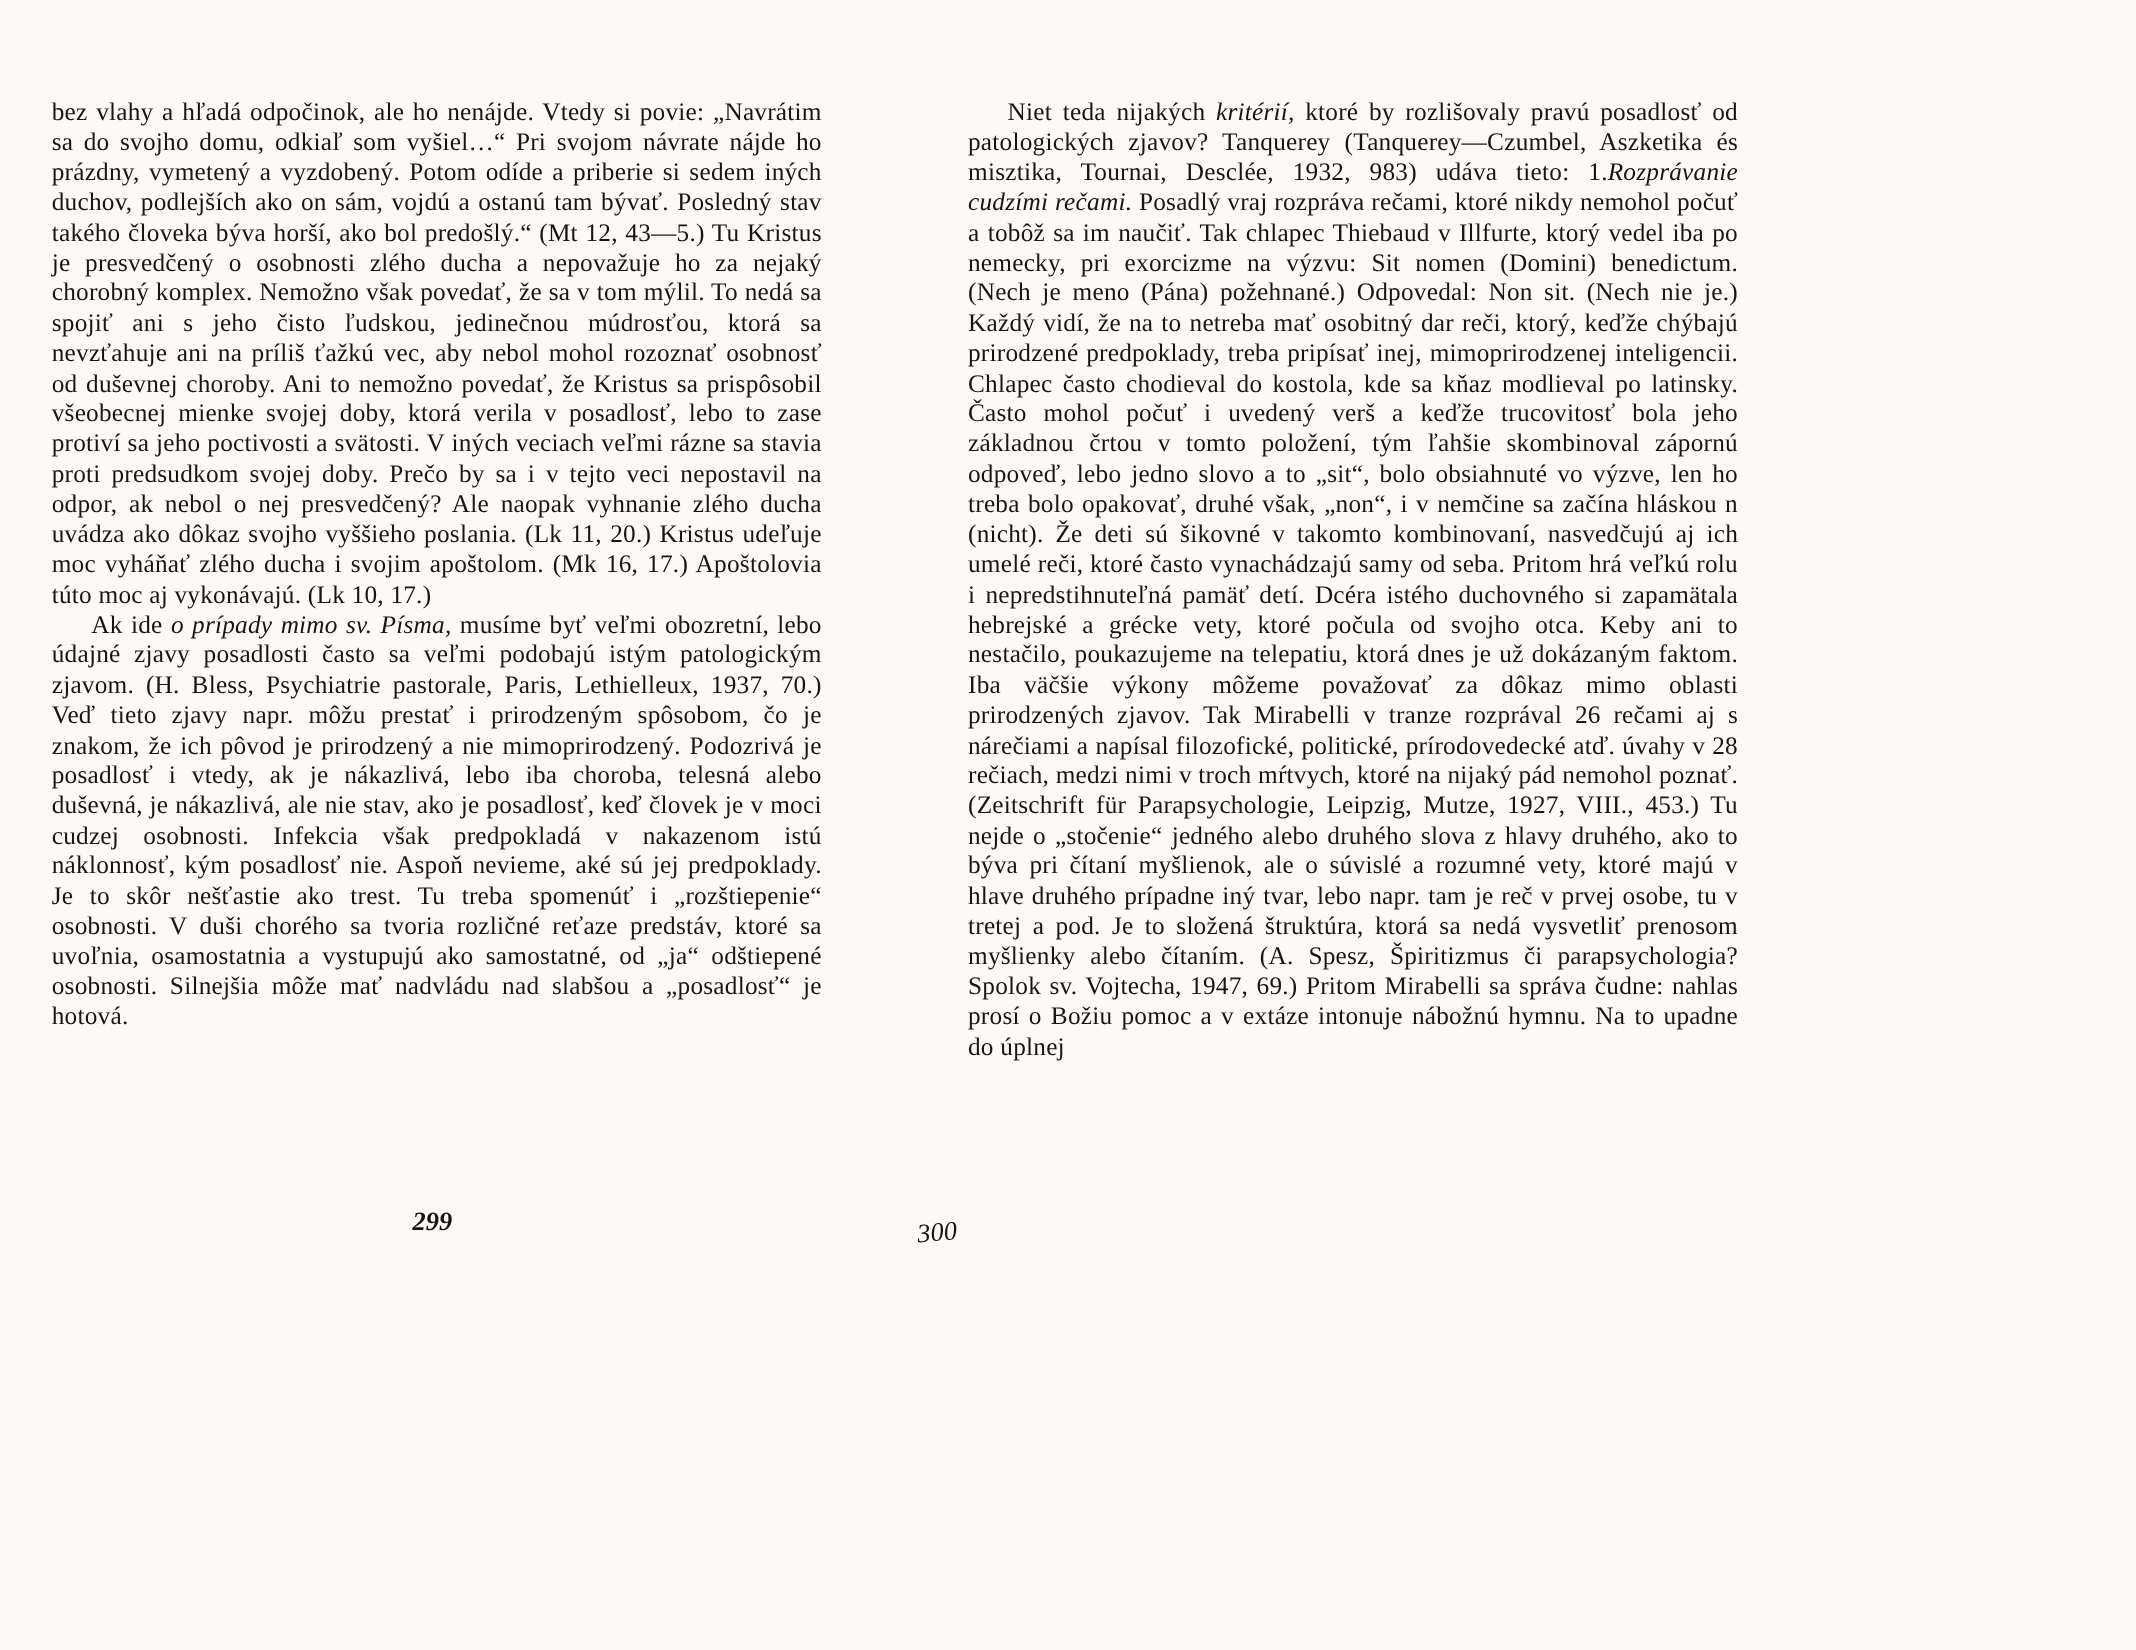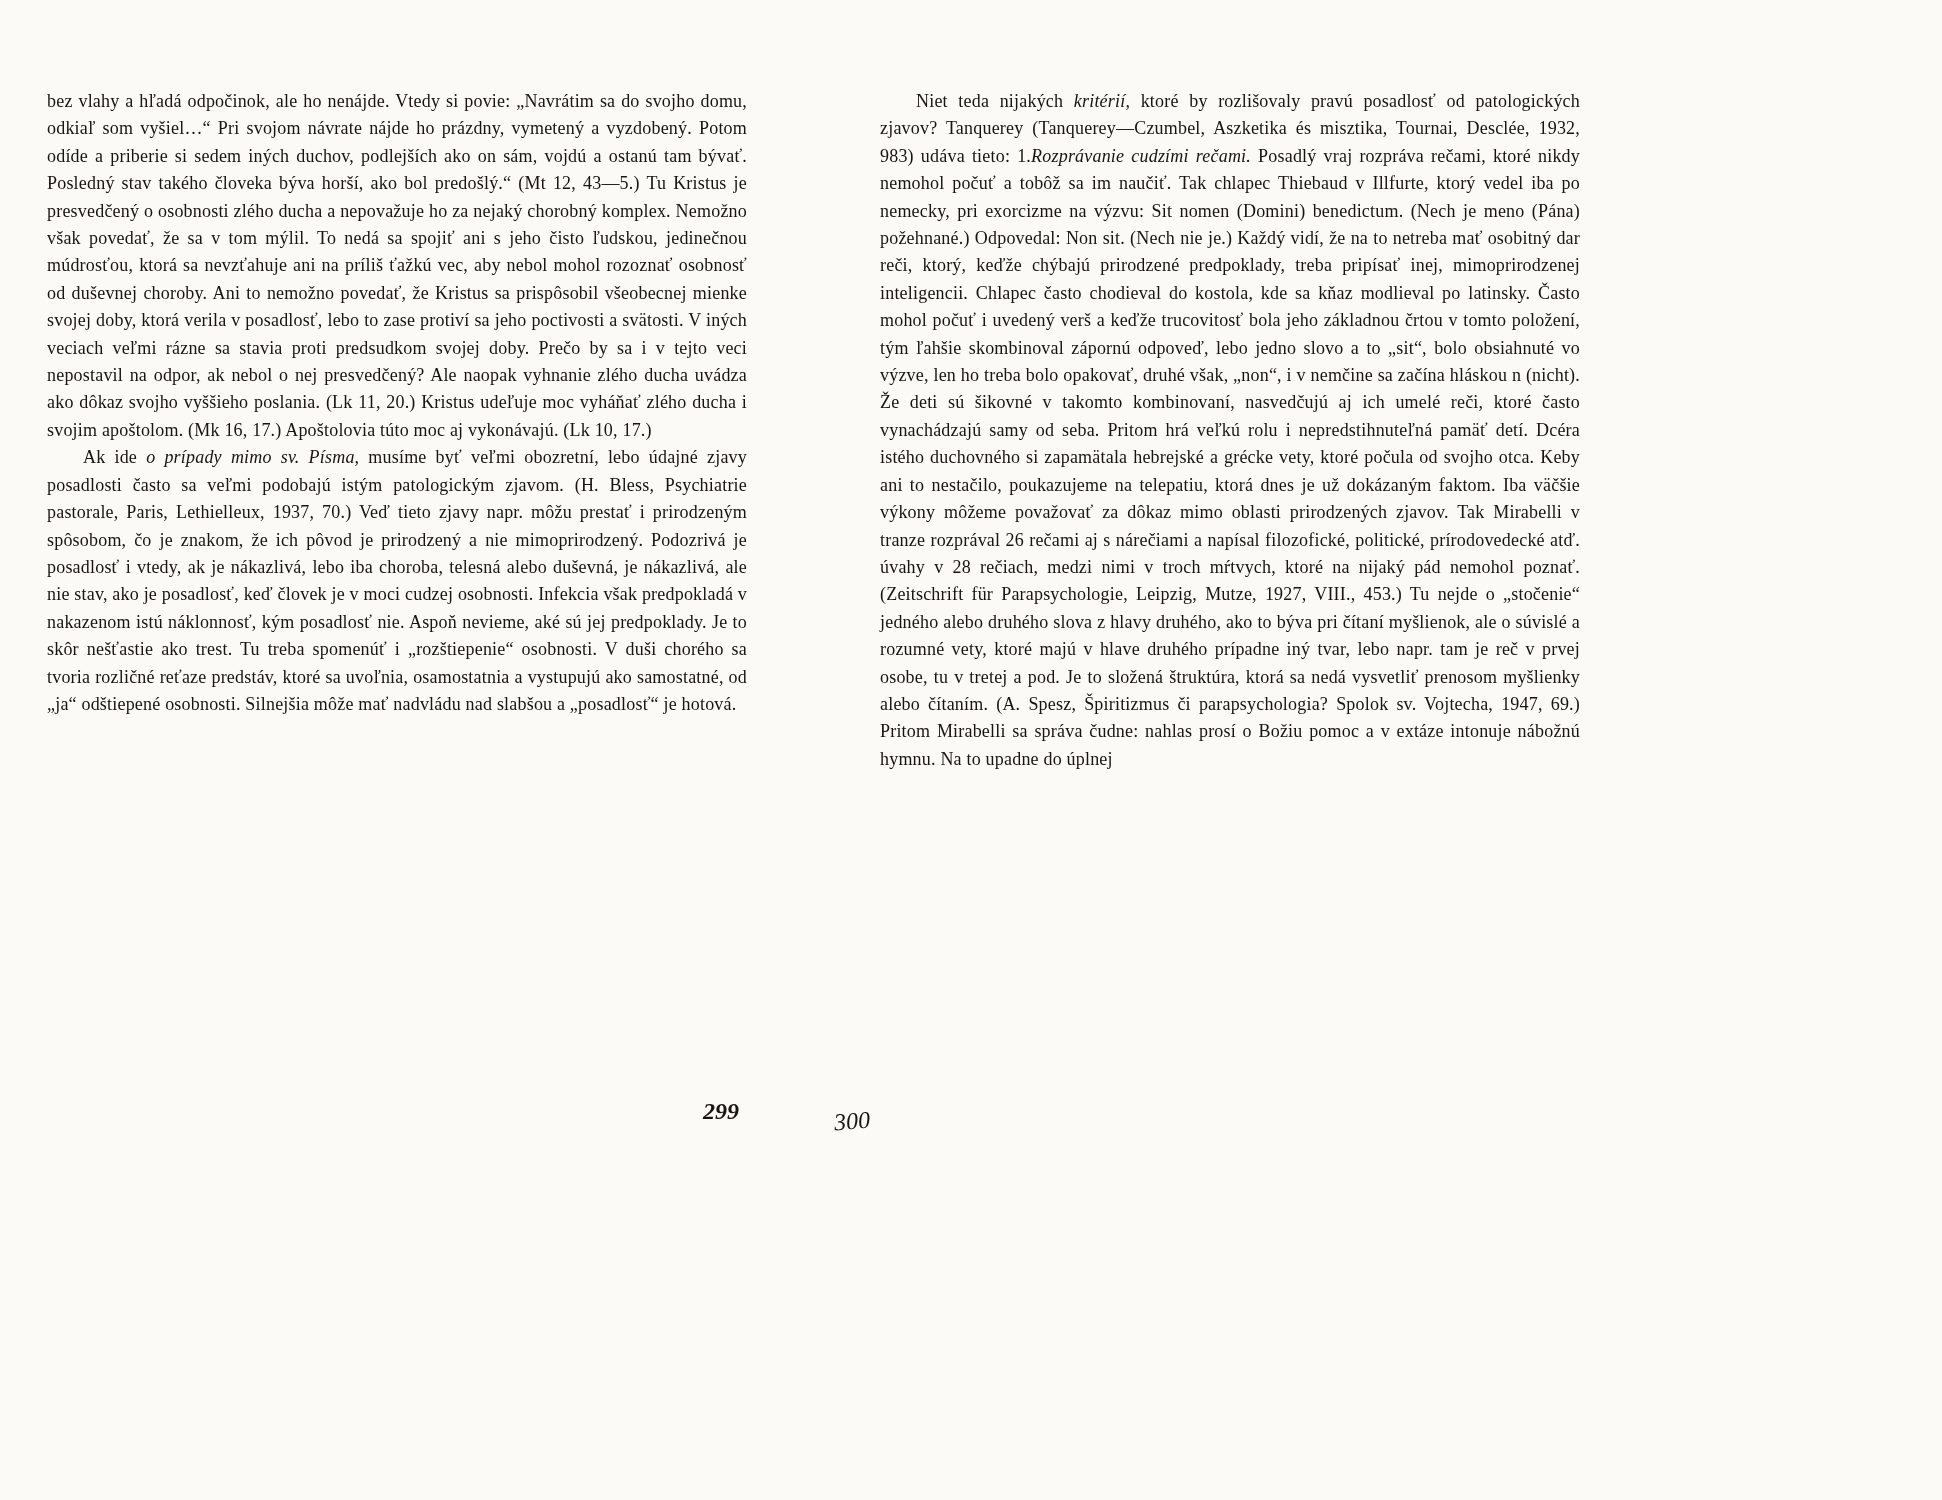--- a/index.html
+++ b/index.html
@@ -9,38 +9,38 @@
     position: relative;
     overflow: hidden;
     background: #fbfaf6;
     color: #171412;
     font-family: "Liberation Serif", "DejaVu Serif", serif;
   }
   .page-text {
     position: absolute;
     top: 88px;
     text-align: justify;
-    font-size: 18px;
+    font-size: 23px;
     line-height: 27.4px;
     letter-spacing: 0.2px;
   }
   #left-text  { left: 47px;  width: 700px; }
   #right-text { left: 880px; width: 700px; }
   .para { margin: 0; }
   .para.indent { text-indent: 36px; }
   .page-number {
     position: absolute;
     font-size: 24px;
     font-style: italic;
   }
   #page-number-left {
     left: 47px;
     top: 1098px;
     width: 700px;
-    text-align: right;
+    text-align: center;
     padding-right: 8px;
     box-sizing: border-box;
     font-weight: bold;
   }
   #page-number-right {
     left: 834px;
     top: 1108px;
     transform: rotate(-5deg);
   }
 </style>

